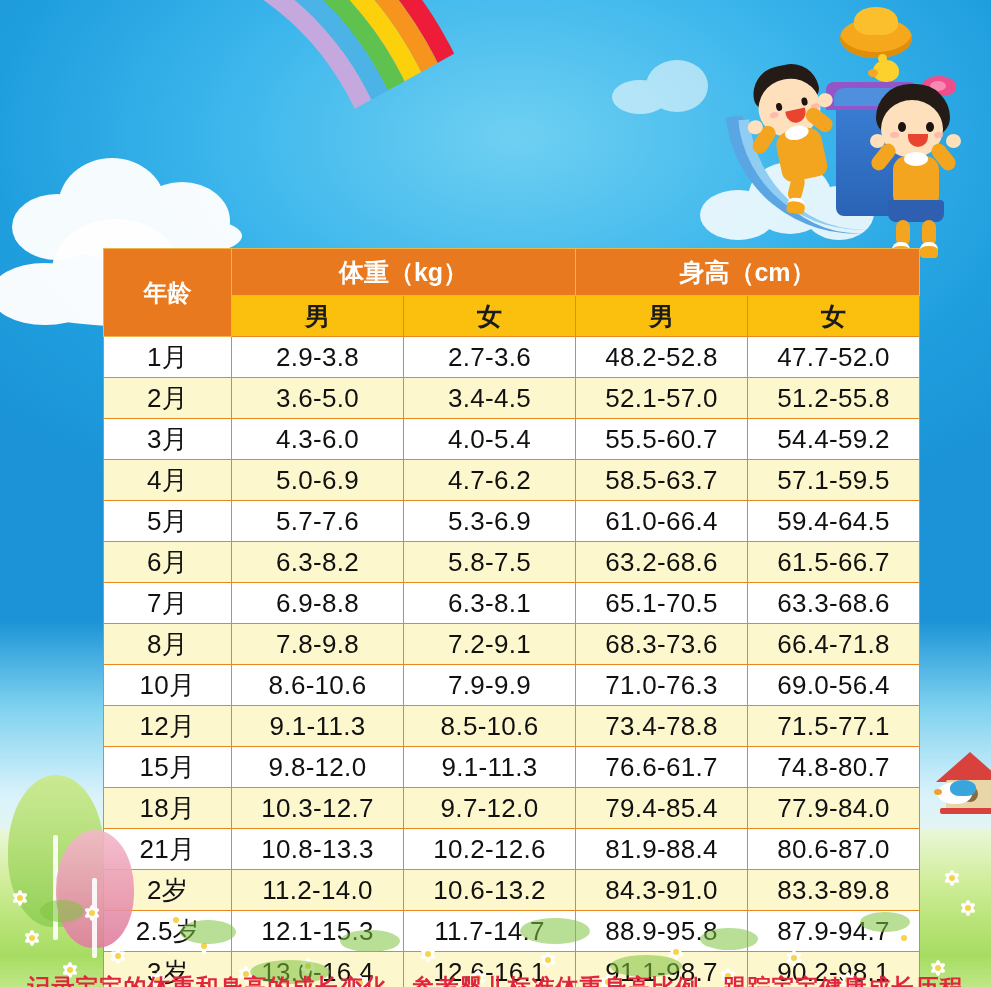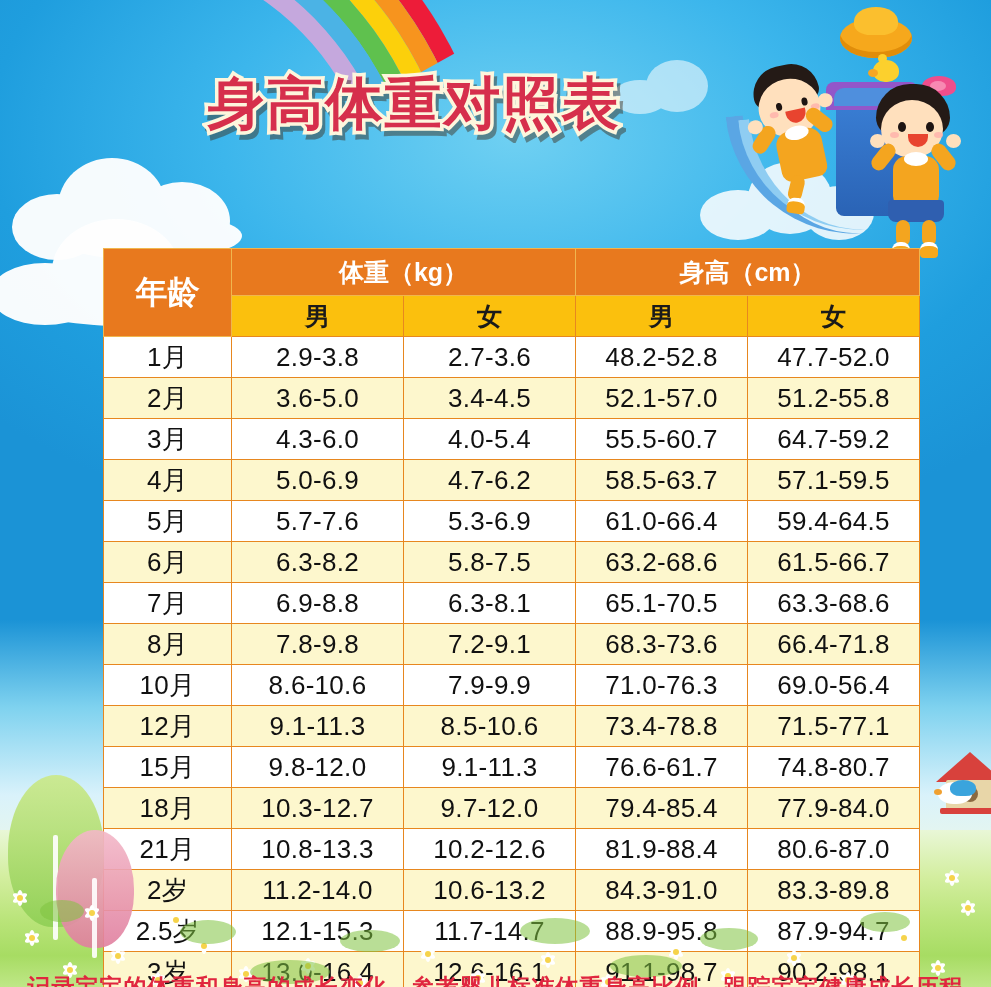--- a/index.html
+++ b/index.html
@@ -160,21 +160,21 @@
     font-family:"Liberation Sans","DejaVu Sans",sans-serif;
     padding:0;
   }
   col.age{width:128px;}
   col.dat{width:172px;}
   th.hdr-top{
     background:#e8791e;color:#fff;font-size:25px;font-weight:bold;height:46px;
     border-color:#f0b64e;
   }
   th.hdr-age{
-    background:#e8791e;color:#fff;font-size:32px;font-weight:bold;
+    background:#e8791e;color:#fff;font-size:24px;font-weight:bold;
     border-color:#f0b64e;
   }
   th.hdr-sub{
     background:#fbc00d;color:#1a1a1a;font-size:25px;font-weight:bold;height:40px;
     border-color:#e7871f;
   }
   td.cell{
     font-size:26px;color:#111;height:40px;letter-spacing:.3px;
   }
   tr.odd td{background:#ffffff;}
@@ -304,21 +304,20 @@
       <span class="arm a2"></span>
       <span class="hand h2"></span>
       <span class="leg l1"></span>
       <span class="leg l2"></span>
       <span class="shoe s1"></span>
       <span class="shoe s2"></span>
     </div>
   </div>
 
   <div class="title">
-    <span class="l2">身高体重对照表</span>
   </div>
 
   <div class="tbl-wrap">
     <table>
       <colgroup>
         <col class="age">
           <col class="dat">
           <col class="dat">
           <col class="dat">
           <col class="dat">
@@ -349,21 +348,21 @@
             <td class="cell">3.6-5.0</td>
             <td class="cell">3.4-4.5</td>
             <td class="cell">52.1-57.0</td>
             <td class="cell">51.2-55.8</td>
           </tr>
           <tr class="odd">
             <td class="cell">3月</td>
             <td class="cell">4.3-6.0</td>
             <td class="cell">4.0-5.4</td>
             <td class="cell">55.5-60.7</td>
-            <td class="cell">64.7-59.2</td>
+            <td class="cell">54.4-59.2</td>
           </tr>
           <tr class="even">
             <td class="cell">4月</td>
             <td class="cell">5.0-6.9</td>
             <td class="cell">4.7-6.2</td>
             <td class="cell">58.5-63.7</td>
             <td class="cell">57.1-59.5</td>
           </tr>
           <tr class="odd">
             <td class="cell">5月</td>

